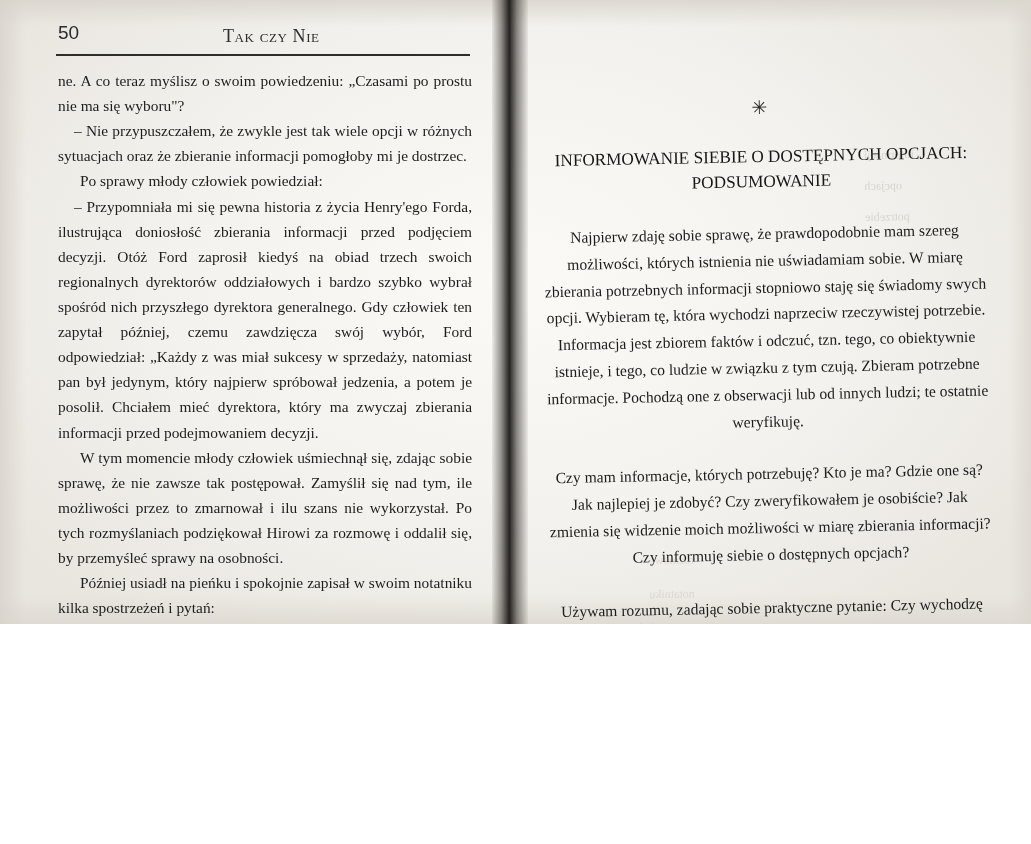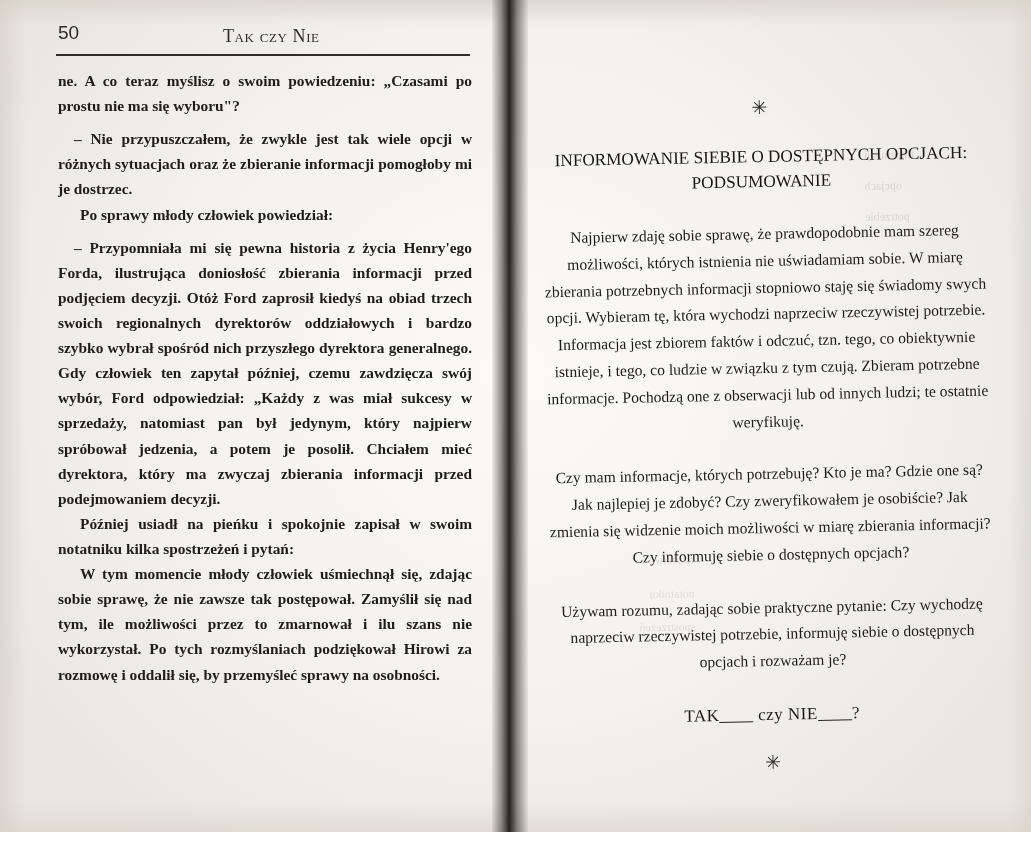--- a/index.html
+++ b/index.html
@@ -3,21 +3,21 @@
 <meta charset="utf-8">
 <style>
   html, body {
     margin: 0;
     padding: 0;
     background: #ffffff;
   }
   #page {
     position: relative;
     width: 1031px;
-    height: 832px;
+    height: 624px;
     overflow: hidden;
     background: #5eead4;
     font-family: "Liberation Serif", serif;
   }
   
   .paper {
     position: absolute;
     inset: 0;
     background:
       radial-gradient(ellipse 60% 70% at 50% 45%, #fbfaf7 0%, #f4f2ee 55%, #e9e6e0 100%);
@@ -101,31 +101,29 @@
     height: 2px;
     background: #2f2d2b;
   }
   .body-left {
     margin: 0 16px 0 20px;
     font-size: 15.4px;
     line-height: 1.63;
     color: #1d1d1d;
     text-align: justify;
     font-family: "Liberation Serif", serif;
-    font-weight: bold;
   }
   .body-left p {
     margin: 0;
   }
   .body-left p.indent {
     text-indent: 22px;
   }
   .body-left p.dash {
     text-indent: 16px;
-    margin-top: 8px;
   }
   
   .page-right {
     position: absolute;
     left: 528px;
     top: 22px;
     width: 470px;
     height: 800px;
     transform: rotate(-1.15deg);
     transform-origin: 50% 30%;
@@ -215,22 +213,22 @@
     <div class="header-row">
       <div class="folio">50</div>
       <div class="running-head">Tak czy Nie</div>
     </div>
     <div class="rule"></div>
     <div class="body-left">
       <p>ne. A co teraz myślisz o swoim powiedzeniu: „Czasami po prostu nie ma się wyboru"?</p>
       <p class="dash">– Nie przypuszczałem, że zwykle jest tak wiele opcji w różnych sytuacjach oraz że zbieranie informacji pomogłoby mi je dostrzec.</p>
       <p class="indent">Po sprawy młody człowiek powiedział:</p>
       <p class="dash">– Przypomniała mi się pewna historia z życia Henry'ego Forda, ilustrująca doniosłość zbierania informacji przed podjęciem decyzji. Otóż Ford zaprosił kiedyś na obiad trzech swoich regionalnych dyrektorów oddziałowych i bardzo szybko wybrał spośród nich przyszłego dyrektora generalnego. Gdy człowiek ten zapytał później, czemu zawdzięcza swój wybór, Ford odpowiedział: „Każdy z was miał sukcesy w sprzedaży, natomiast pan był jedynym, który najpierw spróbował jedzenia, a potem je posolił. Chciałem mieć dyrektora, który ma zwyczaj zbierania informacji przed podejmowaniem decyzji.</p>
+      <p class="indent">W tym momencie młody człowiek uśmiechnął się, zdając sobie sprawę, że nie zawsze tak postępował. Zamyślił się nad tym, ile możliwości przez to zmarnował i ilu szans nie wykorzystał. Po tych rozmyślaniach podziękował Hirowi za rozmowę i oddalił się, by przemyśleć sprawy na osobności.</p>
       <p class="indent">Później usiadł na pieńku i spokojnie zapisał w swoim notatniku kilka spostrzeżeń i pytań:</p>
-      <p class="indent">W tym momencie młody człowiek uśmiechnął się, zdając sobie sprawę, że nie zawsze tak postępował. Zamyślił się nad tym, ile możliwości przez to zmarnował i ilu szans nie wykorzystał. Po tych rozmyślaniach podziękował Hirowi za rozmowę i oddalił się, by przemyśleć sprawy na osobności.</p>
     </div>
   </div>
 
   <div class="gutter"></div>
 
   <div class="page-right">
     <div class="ghost">
       <div>informacji</div>
       <div>opcjach</div>
       <div>potrzebie</div>

